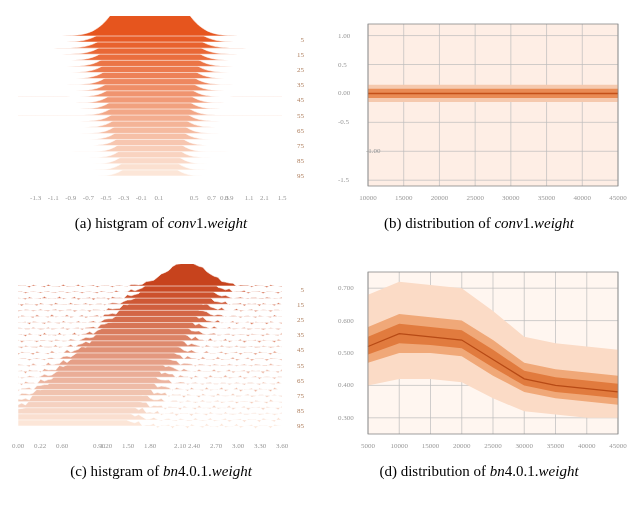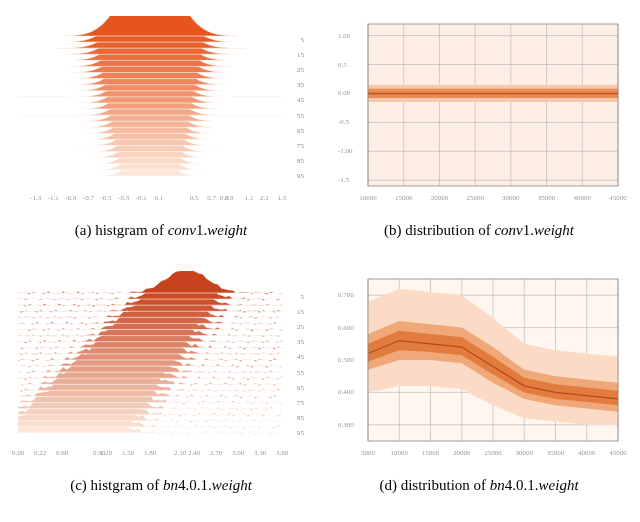--- a/index.html
+++ b/index.html
@@ -21,21 +21,21 @@
     flex-direction: column;
     align-items: center;
   }
   .plot {
     width: 290px;
     height: 188px;
     position: relative;
     box-sizing: border-box;
   }
   .caption {
-    margin-top: 18px;
+    margin-top: 11px;
     font-size: 15px;
     text-align: center;
     color: #000;
   }
   .caption .italic { font-style: italic; }
   .tick-x {
     position: absolute;
     bottom: 2px;
     font-size: 7px;
     color: #999;
@@ -146,21 +146,21 @@
         </svg>
         <span class="tick-x" style="left: 34px;">10000</span>
         <span class="tick-x" style="left: 69.7143px;">15000</span>
         <span class="tick-x" style="left: 105.429px;">20000</span>
         <span class="tick-x" style="left: 141.143px;">25000</span>
         <span class="tick-x" style="left: 176.857px;">30000</span>
         <span class="tick-x" style="left: 212.571px;">35000</span>
         <span class="tick-x" style="left: 248.286px;">40000</span>
         <span class="tick-x" style="left: 284px;">45000</span>
         <span class="tick-y-left" style="top: 164.214px;">-1.5</span>
-        <span class="tick-y-left" style="top: 135.286px;">-1.00</span>
+        <span class="tick-y-left" style="top: 135.286px; margin-left: 28px;">-1.00</span>
         <span class="tick-y-left" style="top: 106.357px;">-0.5</span>
         <span class="tick-y-left" style="top: 77.4286px;">0.00</span>
         <span class="tick-y-left" style="top: 48.5px;">0.5</span>
         <span class="tick-y-left" style="top: 19.5714px;">1.00</span>
       </div>
     <div class="caption">
       <span>(b) distribution of </span><span class="italic">conv</span><span>1.</span><span class="italic">weight</span>
     </div>
   </div>
 

